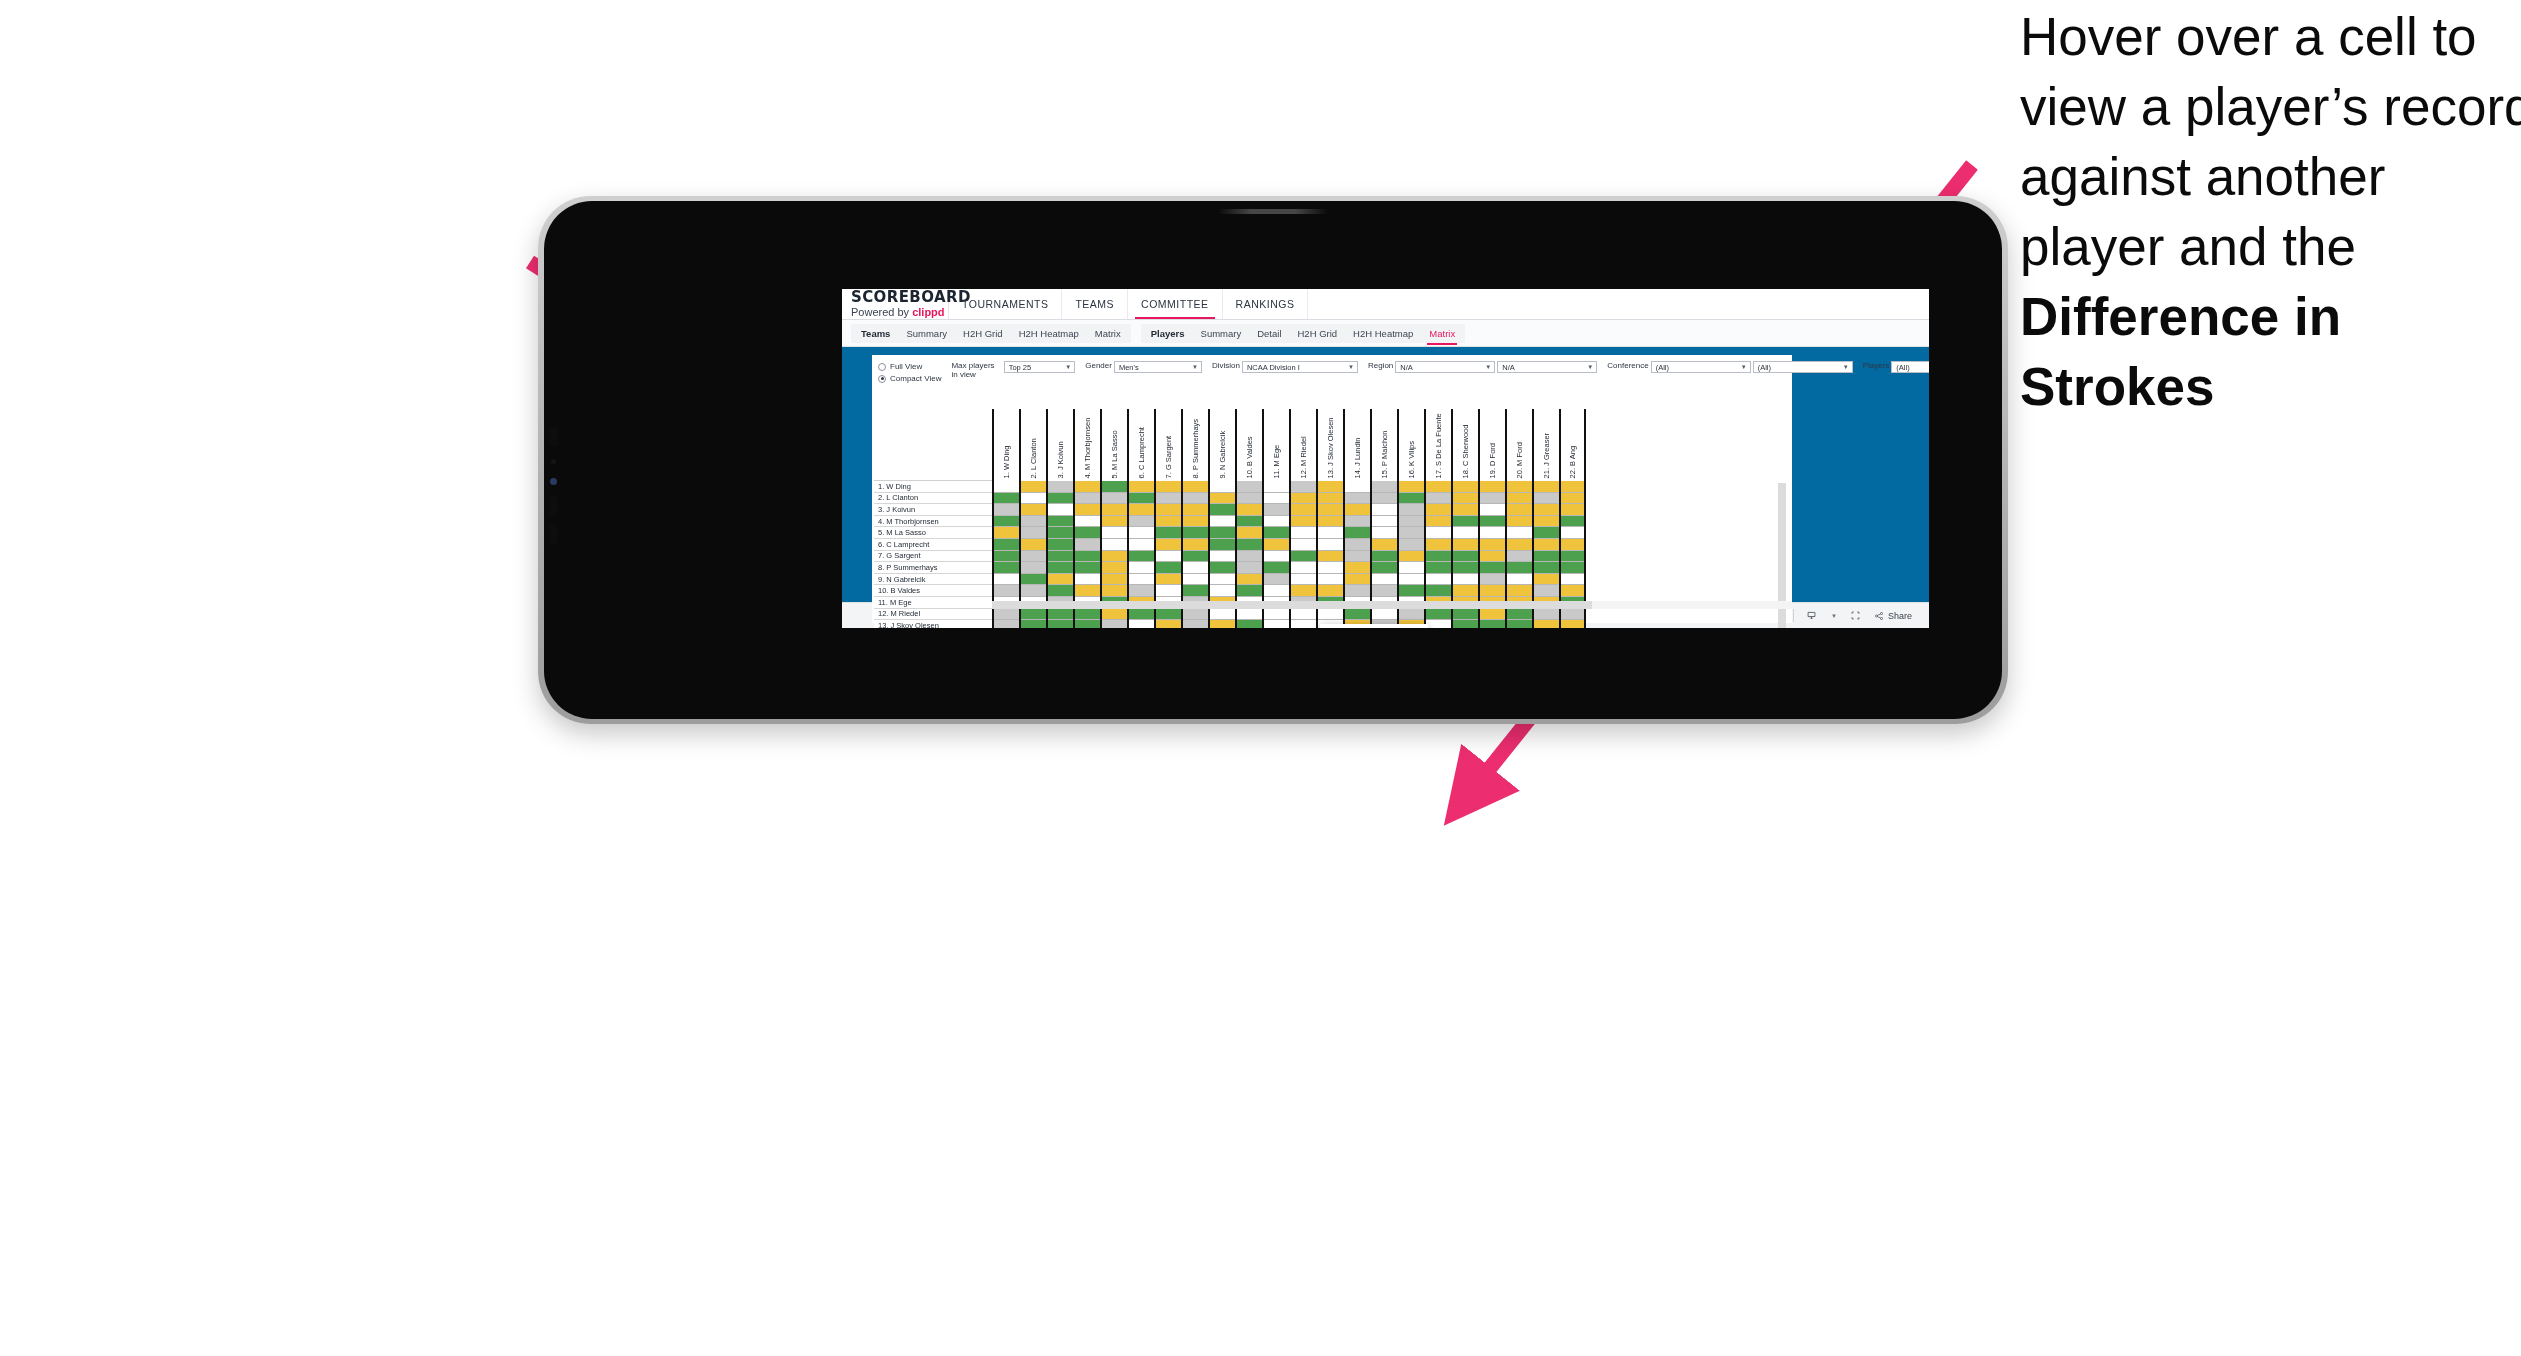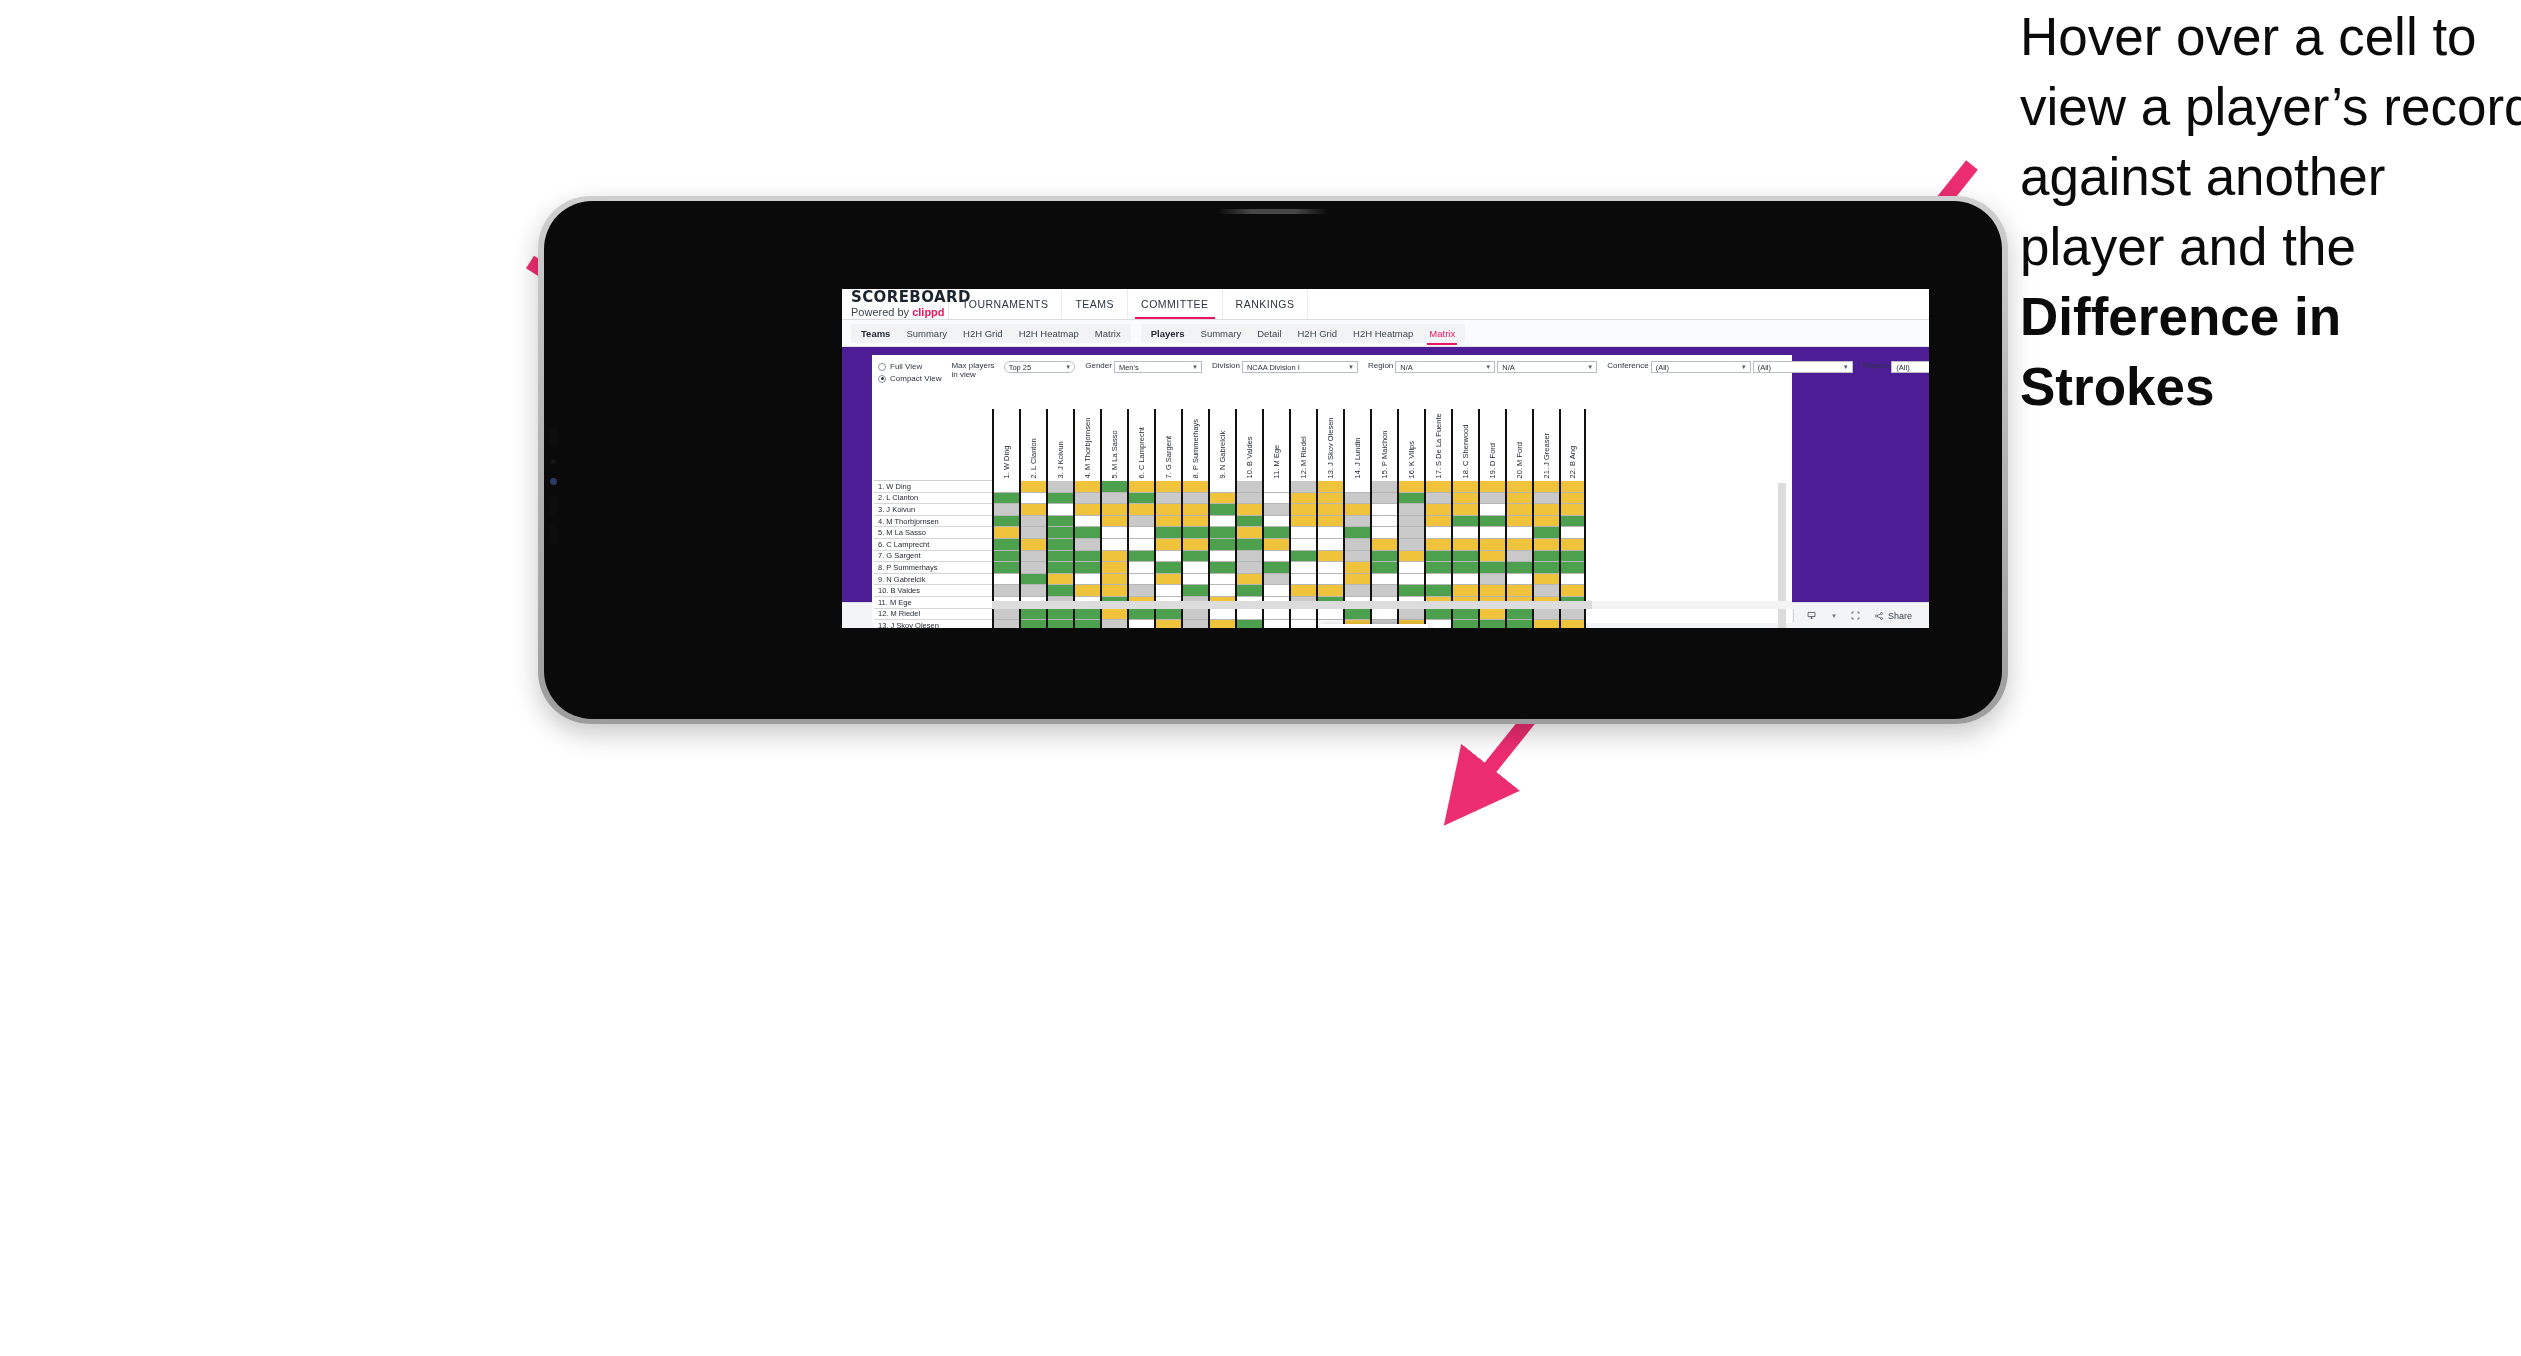--- a/index.html
+++ b/index.html
@@ -61,38 +61,38 @@
   .subnav { height: 27px; background: #fafbfc; display:flex; align-items:center; gap: 0px;
             padding-left: 9px; border-bottom: 1px solid #e0e2e6; flex: 0 0 auto; }
   .subgroup { display:flex; align-items:center; background:#f2f3f5; height: 19px; border-radius: 2px; padding: 0 2px; }
   .subgroup + .subgroup { margin-left: 10px; }
   .subitem { font-size: 9.5px; color:#3c4653; padding: 0 8px; line-height: 19px; cursor: pointer; white-space: nowrap;}
   .subitem.head { font-weight: 700; color:#1e2733; }
   .subitem.sel { color:#e8175d; position: relative; }
   .subitem.sel::after { content:""; position:absolute; left:6px; right:6px; bottom:-2px; height:1.5px; background:#e8175d; }
 
   
-  .canvas { flex: 1 1 auto; position: relative; background:#4c1d95; padding: 7px 0 0 0; }
+  .canvas { flex: 1 1 auto; position: relative; background:#0369a1; padding: 7px 0 0 0; }
   .sheet { position:absolute; left: 30px; top: 8px; width: 920px; height: 268px; background:#fff; }
 
   
   .filters { display:flex; align-items:flex-start; padding: 6px 0 0 6px; gap: 10px; font-size: 8px; color:#2e3642;}
   .viewsel { width: 78px; padding-top: 1px; }
   .radio-row { display:flex; align-items:center; gap:4px; margin-bottom: 3px; }
   .radio { width:8px; height:8px; border:1px solid #8b93a0; border-radius:50%; background:#fff; position:relative; flex:0 0 auto;}
   .radio.on::after { content:""; position:absolute; left:1.5px; top:1.5px; width:3px; height:3px; border-radius:50%; background:#333a45;}
   .radio-lab { font-size:8px; color:#2e3642; white-space:nowrap; }
 
   .fgroup { display:flex; gap:2px; }
   .flabel { font-size: 8px; color:#2e3642; margin-bottom: 1px; }
   .fsel { height: 12px; border:1px solid #b9bec6; background:#fff; display:flex; align-items:center;
           justify-content:space-between; padding: 0 3px 0 4px; font-size: 7.5px; color:#2a323d; cursor:pointer;}
   .fsel .cv { overflow:hidden; white-space:nowrap; }
   .caret { font-size: 6px; color:#555c66; margin-left: 4px; }
-  .w-max { width: 96px; border-radius: 6px; } .w-gen { width: 88px; } .w-div { width: 116px; }
+  .w-max { width: 96px; } .w-gen { width: 88px; } .w-div { width: 116px; }
   .w-reg { width: 100px; } .w-con { width: 100px; } .w-ply { width: 100px; }
 
   
   .matrix-wrap { position:absolute; left: 0; top: 54px; right: 0; bottom: 0; }
   .mhead { position:absolute; left: 2px; top: 0; height: 72px; display:flex; }
   .mhead .corner { width: 118px; height:72px; background:#fff; border-bottom: 1px solid #cfcfcf;}
   .mhead .cols { display:flex; }
   .colhead { width: 27px; height: 72px; border-left: 2px solid #111; position: relative; background:#fff;}
   .colhead:last-child { border-right: 2px solid #111; }
   .colhead span {

